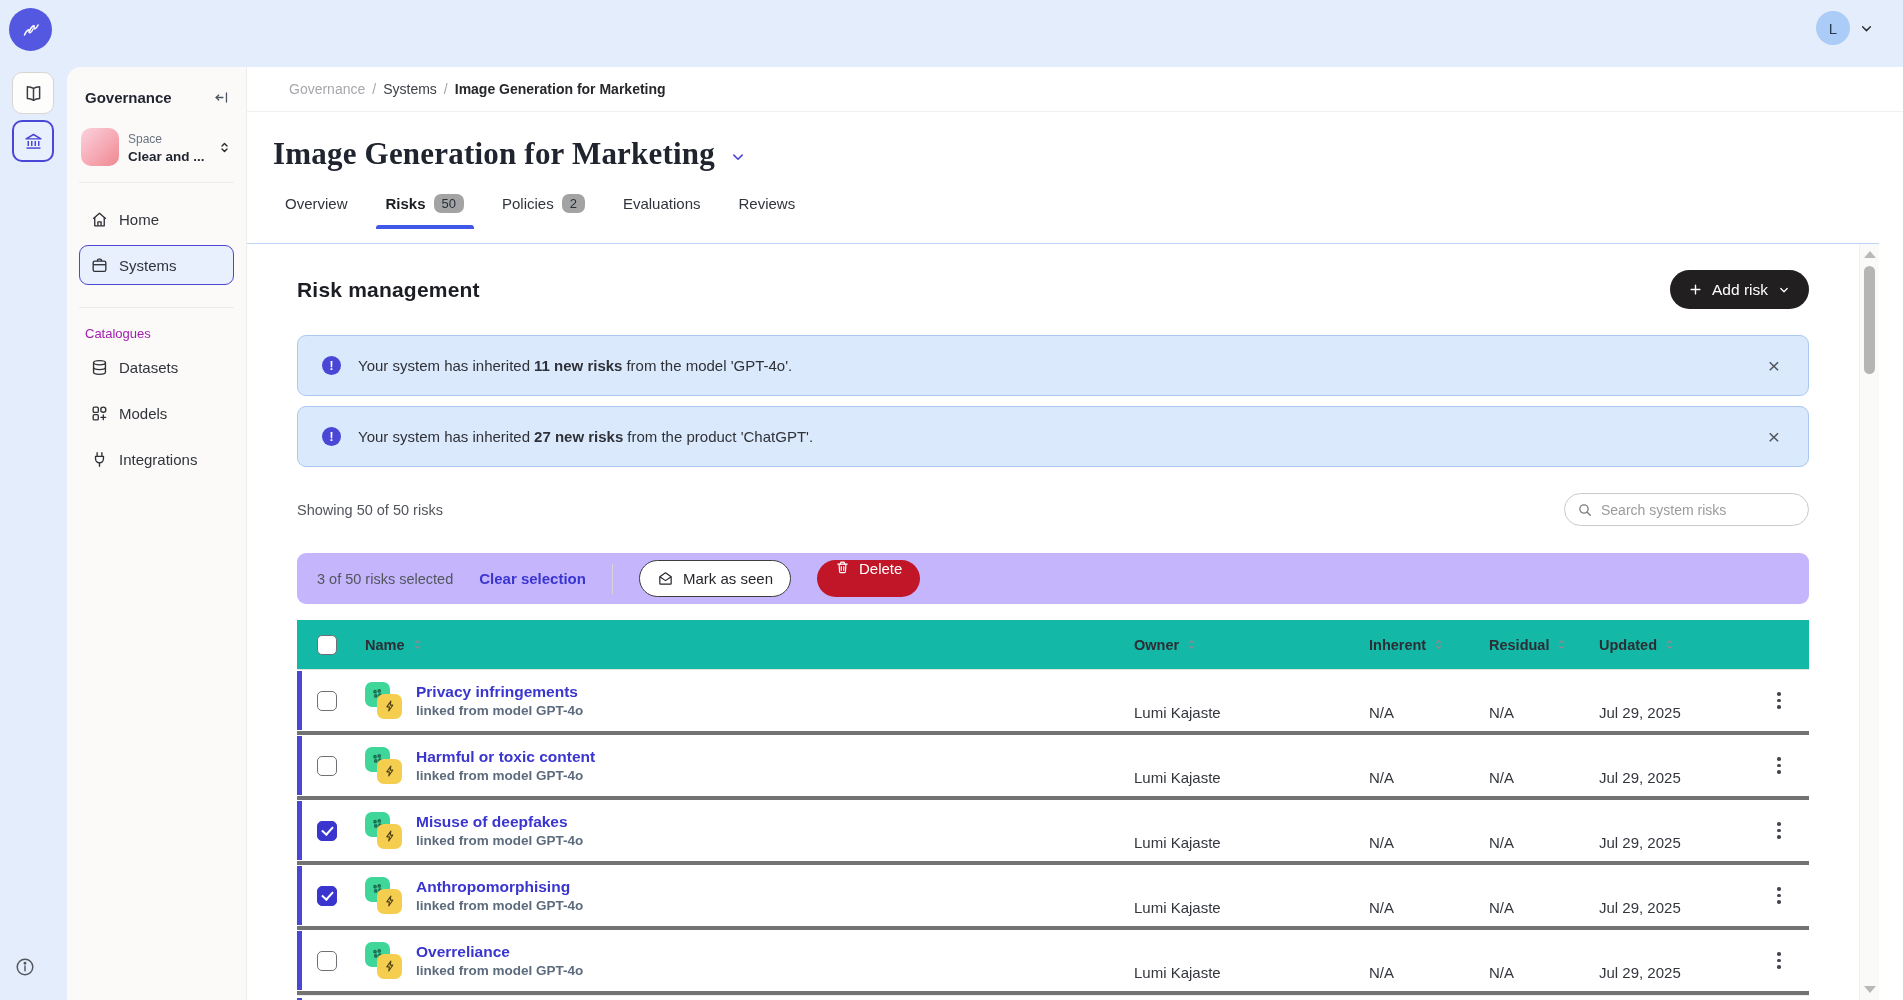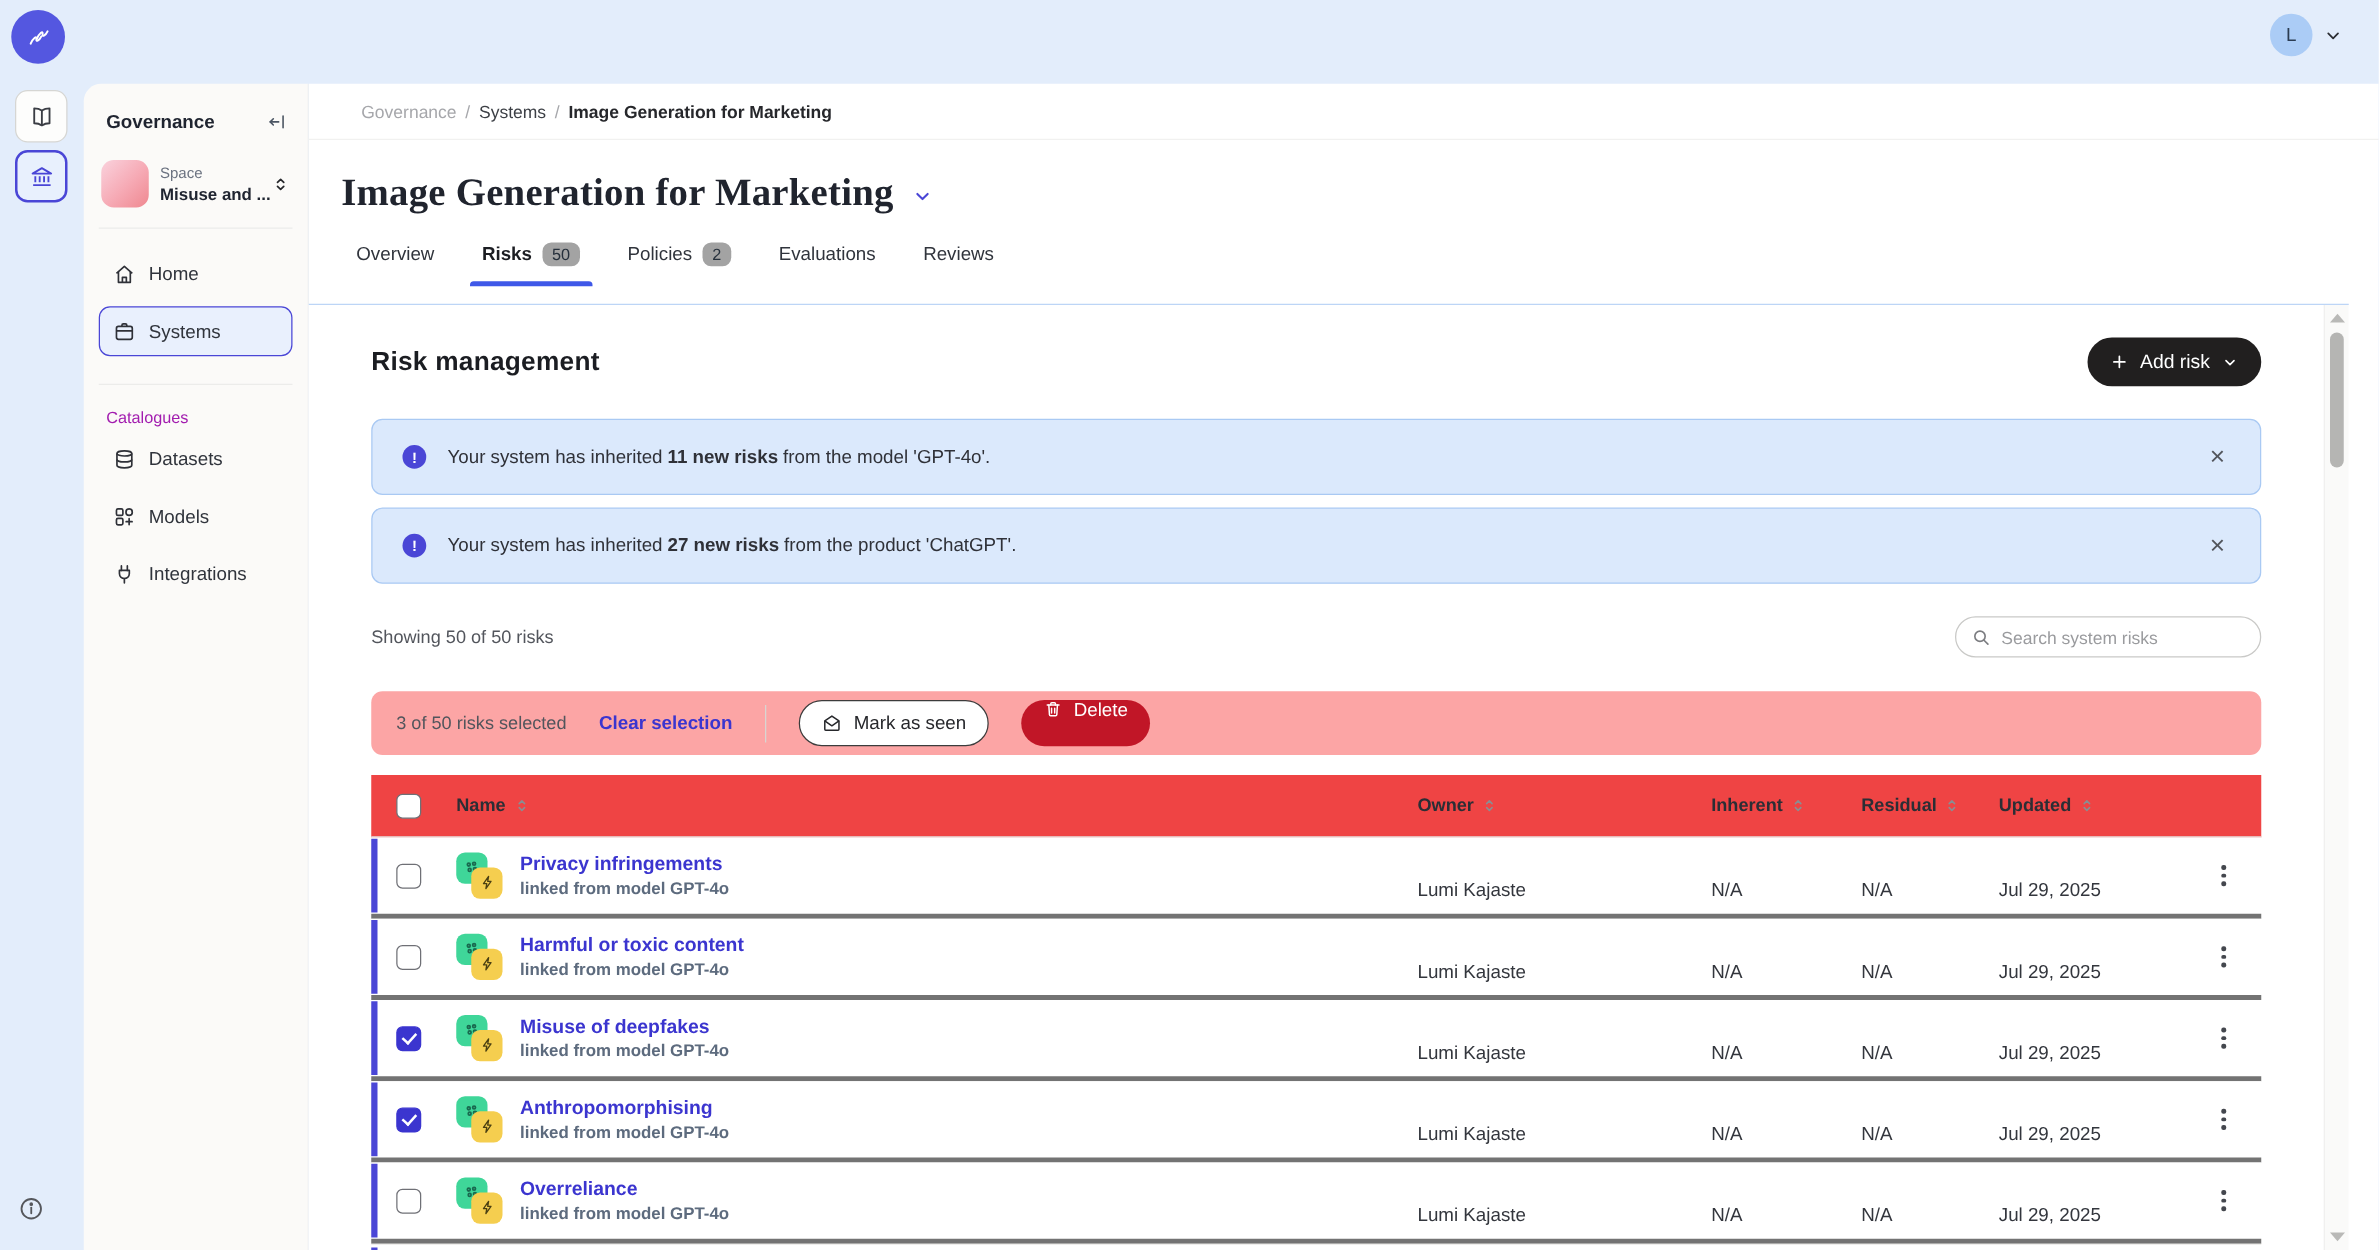--- a/index.html
+++ b/index.html
@@ -99,40 +99,40 @@
   .showing-row { display:flex; align-items:center; justify-content:space-between; margin-top:26px; }
   .showing { font-size:14.5px; color:#52555c; }
   .search {
     display:flex; align-items:center; gap:8px; width:245px; height:33px;
     border:1px solid #c9c9c7; border-radius:17px; padding:0 12px; background:#fff;
   }
   .search input { border:none; outline:none; width:100%; font-size:14px; font-family:inherit; color:#30343c; background:transparent; }
   .search input::placeholder { color:#9a9b9e; }
 
   .selbar {
-    margin-top:27px; height:51px; background:#fca5a5; border-radius:9px;
+    margin-top:27px; height:51px; background:#c4b5fd; border-radius:9px;
     display:flex; align-items:center; padding:0 20px; gap:26px;
   }
   .sel-count { font-size:14.5px; color:#52555c; }
   .sel-clear { font-size:15px; font-weight:bold; color:#3b35cf; cursor:pointer; }
   .sel-div { width:1px; height:30px; background:#d8d6d2; }
   .btn-seen {
     display:flex; align-items:center; gap:9px; background:#fff; border:1px solid #3c3c3c;
     border-radius:19px; height:37px; padding:0 17px; font-size:15px; color:#26272b;
     font-family:inherit; cursor:pointer;
   }
   .btn-del {
     display:flex; gap:9px; background:#c11627; border:none; color:#fff;
     border-radius:19px; height:37px; padding:0 18px; font-size:15px; font-family:inherit; cursor:pointer;
   }
 
   
   .table { margin-top:16px; }
   .t-head {
-    display:flex; align-items:center; height:50px; background:#ef4444;
+    display:flex; align-items:center; height:50px; background:#14b8a6;
     border-bottom:1px solid #e3e2df; font-size:14.5px; font-weight:bold; color:#2b2e35;
   }
   .t-row { display:flex; align-items:center; height:65px; border-bottom:4px solid #737373; position:relative; background:#fff; }
   .row-bar { position:absolute; left:0; top:1px; bottom:1px; width:5px; background:#4a46d6; }
   .col { display:flex; align-items:center; }
   .col-check { width:52px; padding-left:20px; flex:none; }
   .col-name  { flex:1; min-width:0; padding-left:16px; gap:13px; }
   .col-owner { width:235px; flex:none; }
   .col-inherent { width:120px; flex:none; }
   .col-residual { width:110px; flex:none; }
@@ -221,21 +221,21 @@
         <path d="M14 12H4.5"></path>
           <path d="M8 8.5L4.5 12L8 15.5"></path>
           <path d="M19 5.5v13"></path>
       </svg>
     </span>
   </div>
   <div class="space-row">
     <span class="space-thumb"></span>
     <span class="space-meta">
       <span class="space-label">Space</span><br>
-      <span class="space-name">Misuse and ...</span>
+      <span class="space-name">Clear and ...</span>
     </span>
     <span class="space-updown">
       <svg width="15" height="15" viewBox="0 0 24 24" fill="none" stroke="#26272b" stroke-width="2.2" stroke-linecap="round" stroke-linejoin="round">
         <path d="M8 9.5L12 5.5l4 4"></path>
           <path d="M8 14.5l4 4l4-4"></path>
       </svg>
     </span>
   </div>
 
   <div class="sb-item first">

